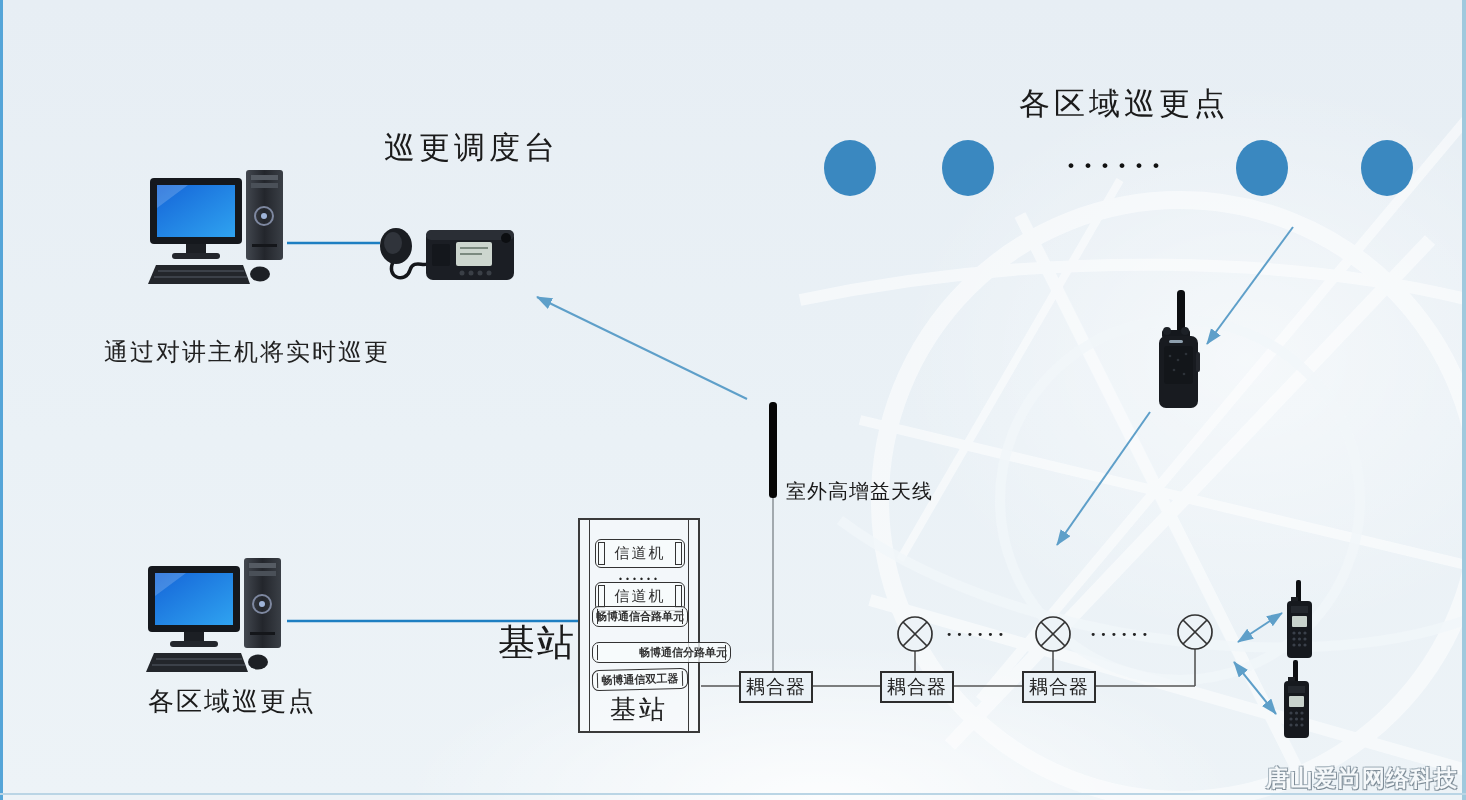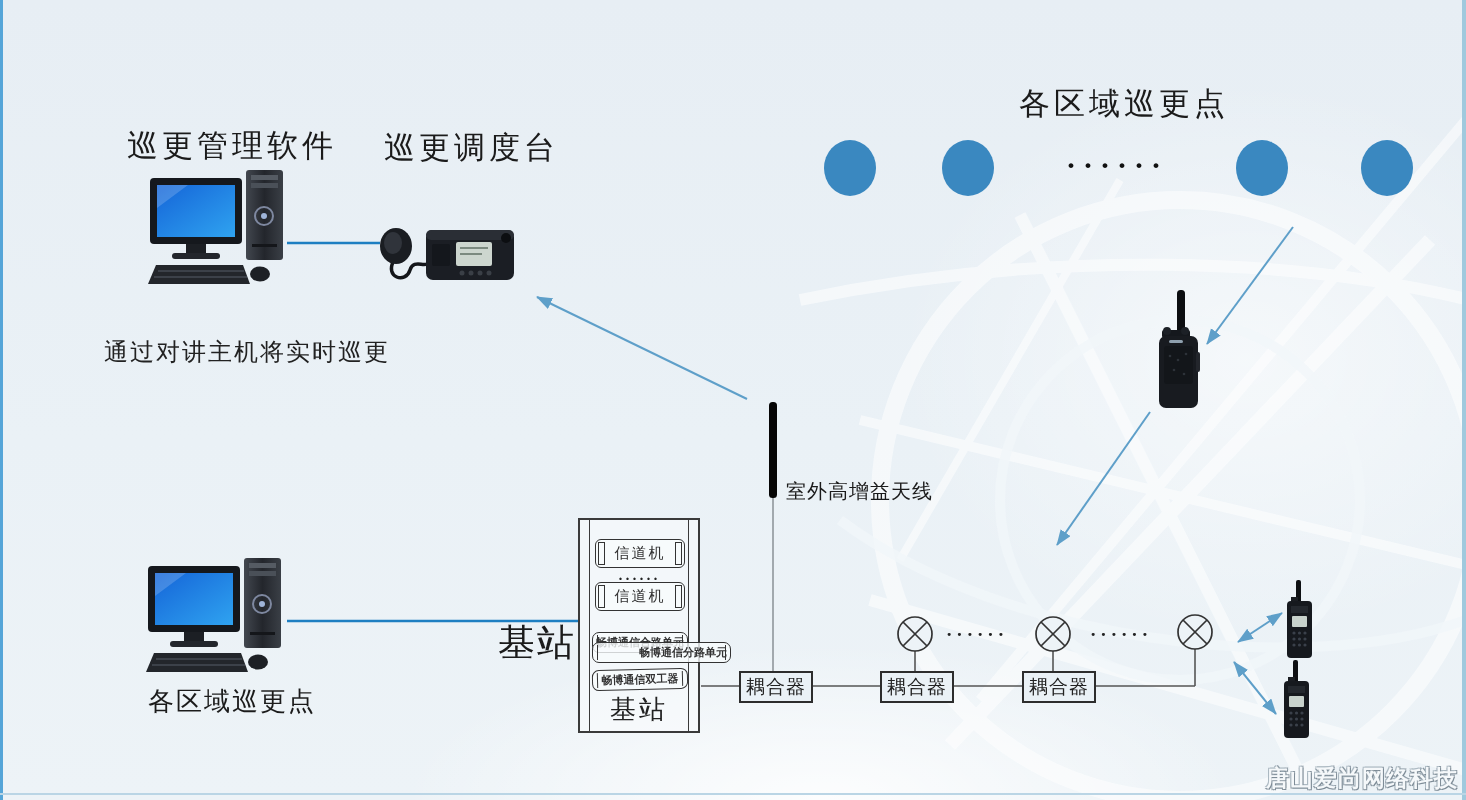--- a/index.html
+++ b/index.html
@@ -108,21 +108,20 @@
 
     <g stroke="#5e9fc9" stroke-width="2" fill="none">
       <line x1="1293" y1="227" x2="1207" y2="344" marker-end="url(#ah)"></line>
       <line x1="1150" y1="412" x2="1057" y2="545" marker-end="url(#ah)"></line>
       <line x1="747" y1="399" x2="537" y2="297" marker-end="url(#ah)"></line>
       <line x1="1238" y1="642" x2="1282" y2="613" marker-start="url(#ah)" marker-end="url(#ah)"></line>
       <line x1="1234" y1="662" x2="1276" y2="714" marker-start="url(#ah)" marker-end="url(#ah)"></line>
     </g>
   </svg>
 
-  <div class="abs label title" style="left:127px; top:125px;">巡更管理软件</div>
   <div class="abs label title" style="left:384px; top:127px;">巡更调度台</div>
   <div class="abs label title" style="left:1019px; top:83px;">各区域巡更点</div>
 
   <div class="abs label caption" style="left:104px; top:308px;">通过对讲主机将实时巡更</div>
 
   <div class="abs node-circle" style="left:824px; top:140px;"></div>
   <div class="abs node-circle" style="left:942px; top:140px;"></div>
   <div class="abs dots" style="left:1066px; top:150px;">······</div>
   <div class="abs node-circle" style="left:1236px; top:140px;"></div>
   <div class="abs node-circle" style="left:1361px; top:140px;"></div>
@@ -201,21 +200,21 @@
       <div class="cap l"></div>
       <span>信道机</span>
       <div class="cap r"></div>
     </div>
     <div class="rack-dots" style="top:52px;">······</div>
     <div class="module mod-big" style="top:62px;">
       <div class="cap l"></div>
       <span>信道机</span>
       <div class="cap r"></div>
     </div>
-    <div class="module mod-thin" style="top:112px;">
+    <div class="module mod-thin" style="top:86px;">
       <span>畅博通信合路单元</span>
     </div>
     <div class="module mod-thin" style="top:122px;padding-left:43px;">
       <span>畅博通信分路单元</span>
     </div>
     <div class="module mod-thin" style="top:149px; transform:rotate(-1.5deg);">
       <span>畅博通信双工器</span>
     </div>
     <div class="rack-label" style="top:172px;">基站</div>
   </div>

